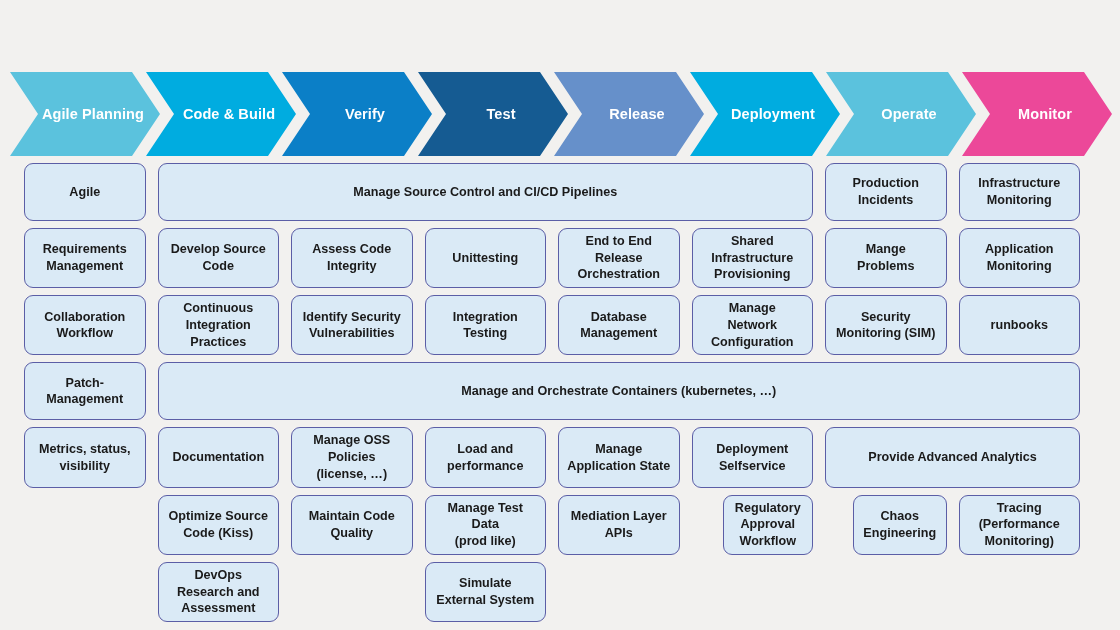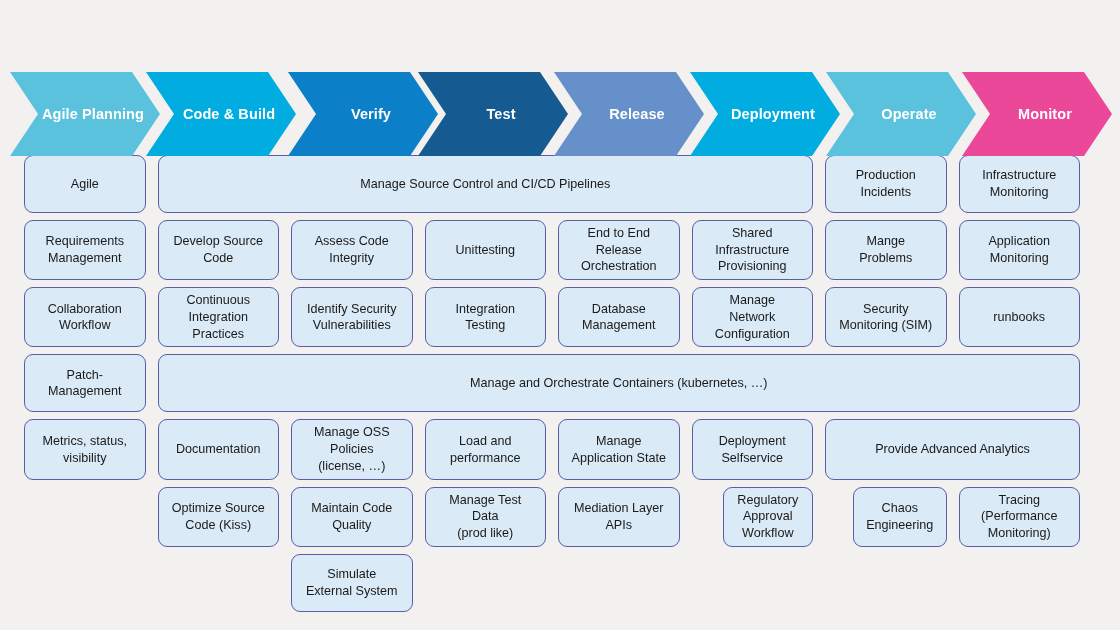--- a/index.html
+++ b/index.html
@@ -43,22 +43,23 @@
     text-align: center;
     padding-left: 16px;
     white-space: nowrap;
     pointer-events: none;
   }
 
   
   #grid {
     position: absolute;
     left: 24px;
-    top: 155px;
+    top: 163px;
     width: 1056px;
+    font-weight: bold;
   }
   .grid-row {
     display: grid;
     grid-template-columns: repeat(8, 1fr);
     column-gap: 12px;
     margin-bottom: 7px;
   }
   .cell {
     display: flex;
   }
@@ -86,21 +87,21 @@
 </head>
 <body>
 
 <div id="pipeline">
     <div class="chevron first" style="left: 10px; width: 150px; background: rgb(91, 194, 221); z-index: 8;">
       <span class="chevron-label">Agile Planning</span>
     </div>
     <div class="chevron" style="left: 146px; width: 150px; background: rgb(0, 172, 224); z-index: 7;">
       <span class="chevron-label">Code &amp; Build</span>
     </div>
-    <div class="chevron" style="left: 288px; width: 150px; background: rgb(11, 127, 199); z-index: 6;">
+    <div class="chevron" style="left: 282px; width: 150px; background: rgb(11, 127, 199); z-index: 6;">
       <span class="chevron-label">Verify</span>
     </div>
     <div class="chevron" style="left: 418px; width: 150px; background: rgb(21, 91, 146); z-index: 5;">
       <span class="chevron-label">Test</span>
     </div>
     <div class="chevron" style="left: 554px; width: 150px; background: rgb(102, 144, 202); z-index: 4;">
       <span class="chevron-label">Release</span>
     </div>
     <div class="chevron" style="left: 690px; width: 150px; background: rgb(0, 172, 224); z-index: 3;">
       <span class="chevron-label">Deployment</span>
@@ -267,20 +268,25 @@
 Engineering</div>
       </div>
       <div class="cell" style="grid-column: span 1;">
         <div class="box">Tracing
 (Performance
 Monitoring)</div>
       </div>
     </div>
     <div class="grid-row r-h58">
       <div class="cell empty" style="grid-column: span 1;"></div>
+      <div class="cell" style="grid-column: span 1;">
+        <div class="box">DevOps
+Research and
+Assessment</div>
+      </div>
       <div class="cell empty" style="grid-column: span 1;"></div>
       <div class="cell" style="grid-column: span 1;">
         <div class="box">Simulate
 External System</div>
       </div>
       <div class="cell empty" style="grid-column: span 1;"></div>
       <div class="cell empty" style="grid-column: span 1;"></div>
       <div class="cell empty" style="grid-column: span 1;"></div>
     </div>
   </div>

